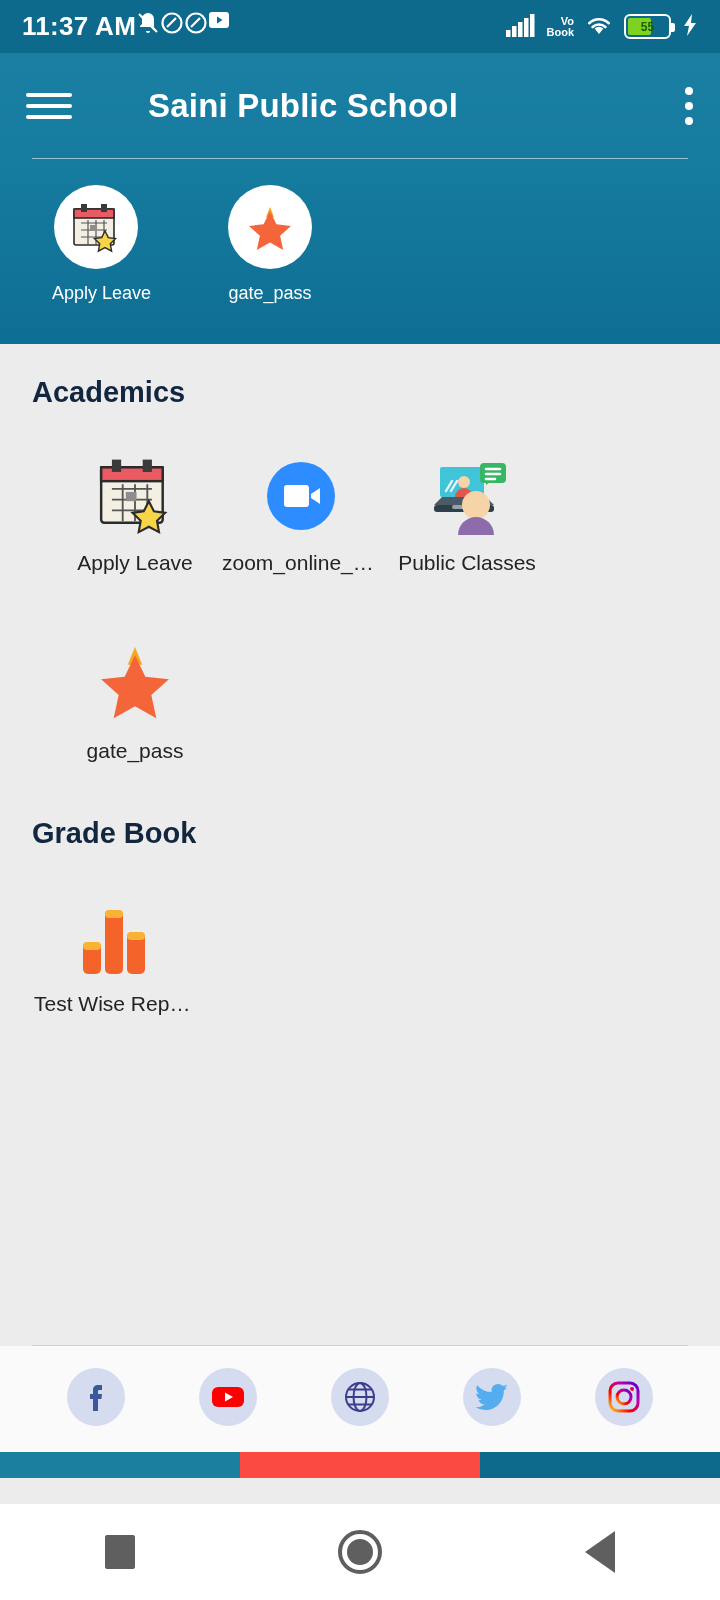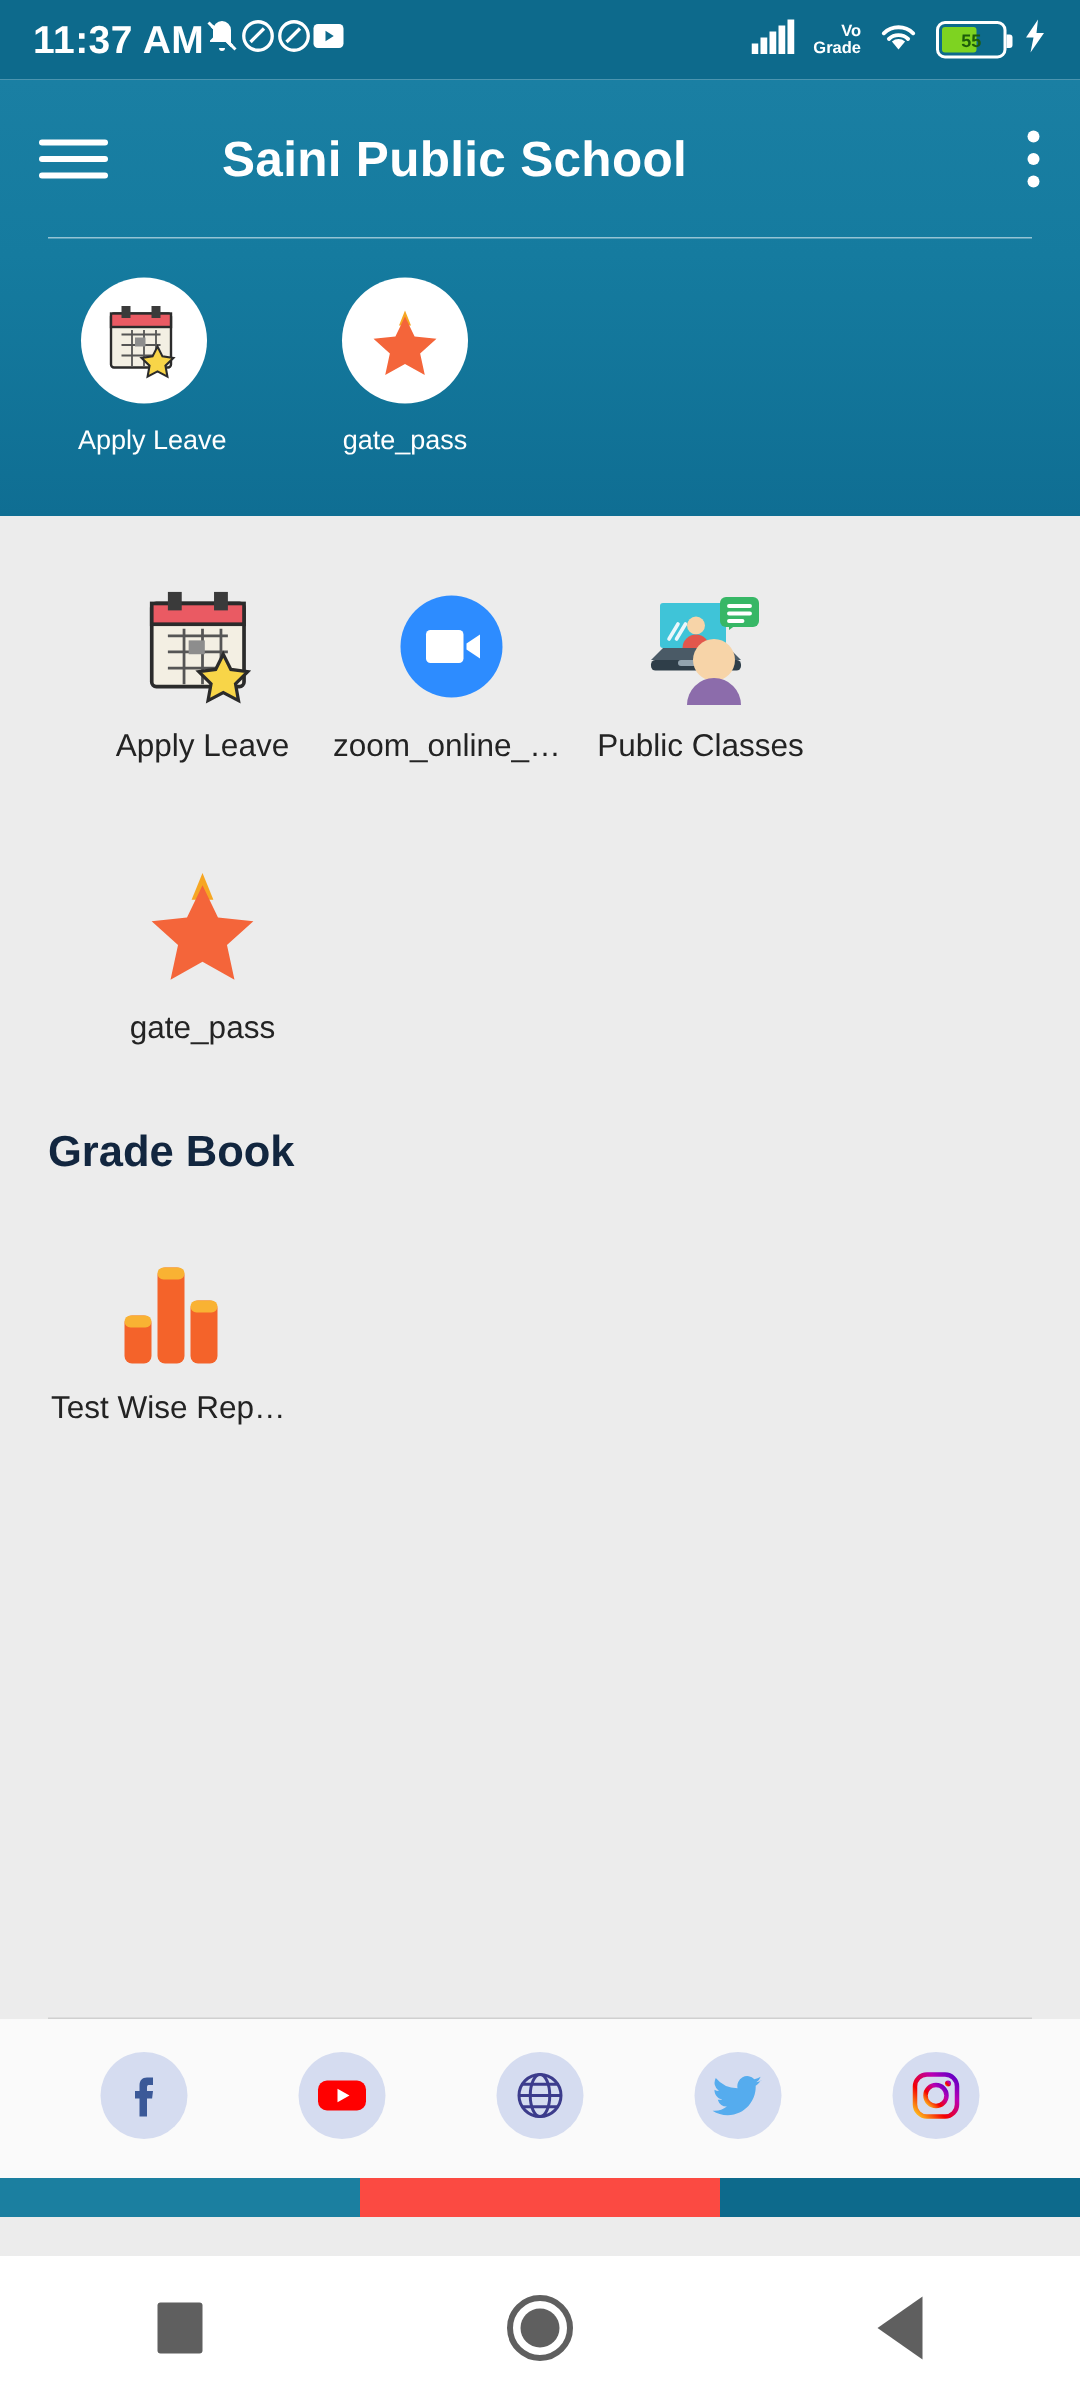--- a/index.html
+++ b/index.html
@@ -9,21 +9,21 @@
     background:#ececec;
     overflow:hidden;
     position:relative;
   }
   
   .statusbar{
     height:53px; background:#0d6a8c;
     display:flex; align-items:center; justify-content:space-between;
     padding:0 22px; color:#fff;
   }
-  .sb-left{ display:flex; align-items:center; }
+  .sb-left{ display:flex; }
   .sb-time{ font-size:26px; font-weight:bold; letter-spacing:.3px; }
   .sb-right{ display:flex; align-items:center; gap:11px; }
   .vowifi{ font-size:11px; line-height:11px; font-weight:bold; text-align:right; }
   .battery{
     width:47px; height:25px; border:2.5px solid #fff; border-radius:6px;
     position:relative; display:flex; align-items:center; padding:2px;
   }
   .battery:after{
     content:""; position:absolute; right:-6px; top:7px;
     width:4px; height:9px; background:#fff; border-radius:0 2px 2px 0;
@@ -147,21 +147,21 @@
       <svg width="30" height="24" viewBox="0 0 30 24">
         <rect x="0" y="17" width="4.5" height="7" fill="#fff"></rect>
         <rect x="6" y="13" width="4.5" height="11" fill="#fff"></rect>
         <rect x="12" y="9" width="4.5" height="15" fill="#fff"></rect>
         <rect x="18" y="5" width="4.5" height="19" fill="#fff"></rect>
         <rect x="24" y="1" width="4.5" height="23" fill="#fff"></rect>
       </svg>
     </span>
     <span class="vowifi">
       <span>Vo</span><br>
-      <span>Grade</span>
+      <span>Book</span>
     </span>
     <span>
       <svg width="28" height="22" viewBox="0 0 28 22">
           <path d="M14 20l-4.4-5.4a7 7 0 018.8 0z" fill="#fff"></path>
           <path d="M4.2 9.2a14 14 0 0119.6 0" stroke="#fff" stroke-width="2.6" fill="none" stroke-linecap="round"></path>
           <path d="M7.6 13a9.3 9.3 0 0112.8 0" stroke="#fff" stroke-width="2.6" fill="none" stroke-linecap="round"></path>
         </svg>
     </span>
     <span class="battery">
       <span class="batt-fill"></span>
@@ -216,20 +216,21 @@
         </svg>
       </div>
       <div class="fav-label">gate_pass</div>
     </div>
   </div>
 </div>
 
 <div class="content">
 
   <div class="section sec-academics">
+    <div class="section-title">Academics</div>
     <div class="tiles">
 
       <div class="tile">
         <div class="tile-icon">
           <svg width="80" height="80" viewBox="0 0 52 52">
             <rect x="4" y="8" width="40" height="36" rx="2" fill="#f3efe3" stroke="#2b2b2b" stroke-width="1.6"></rect>
             <rect x="4" y="8" width="40" height="9" fill="#ea5a63" stroke="#2b2b2b" stroke-width="1.6"></rect>
             <rect x="11" y="3" width="6" height="8" fill="#3a3a3a"></rect>
             <rect x="31" y="3" width="6" height="8" fill="#3a3a3a"></rect>
             <g fill="none" stroke="#555" stroke-width="1.2">

